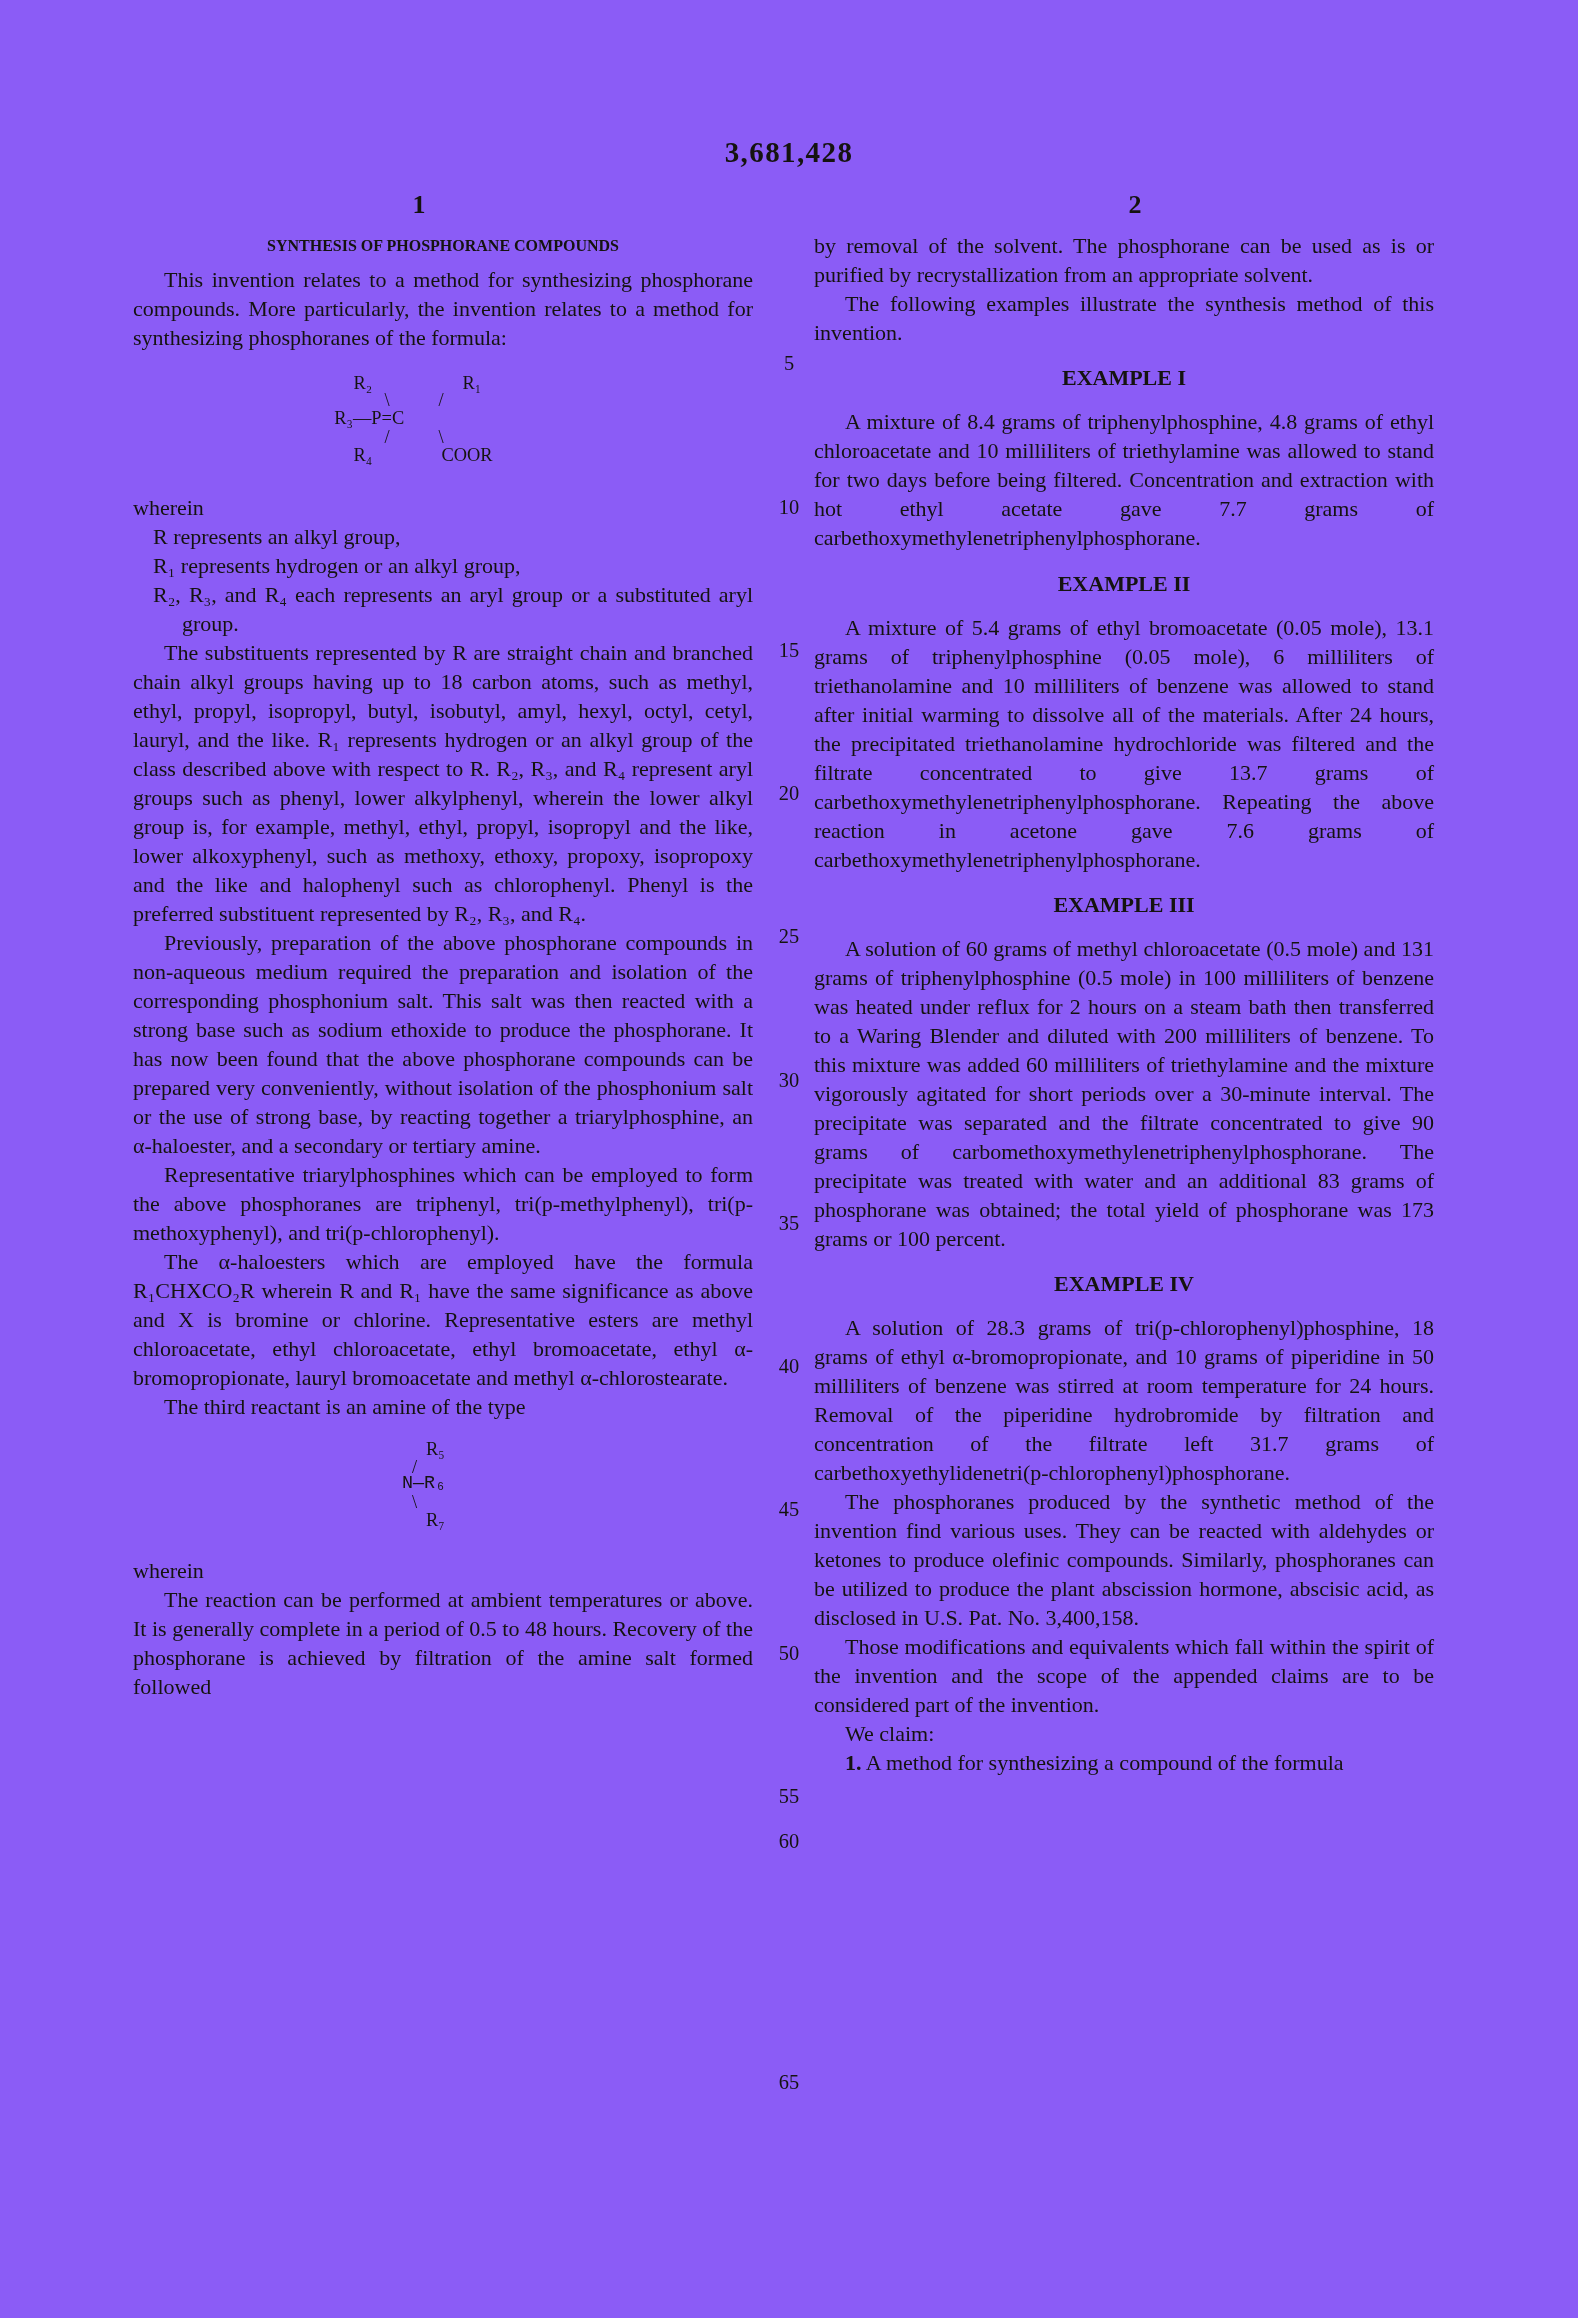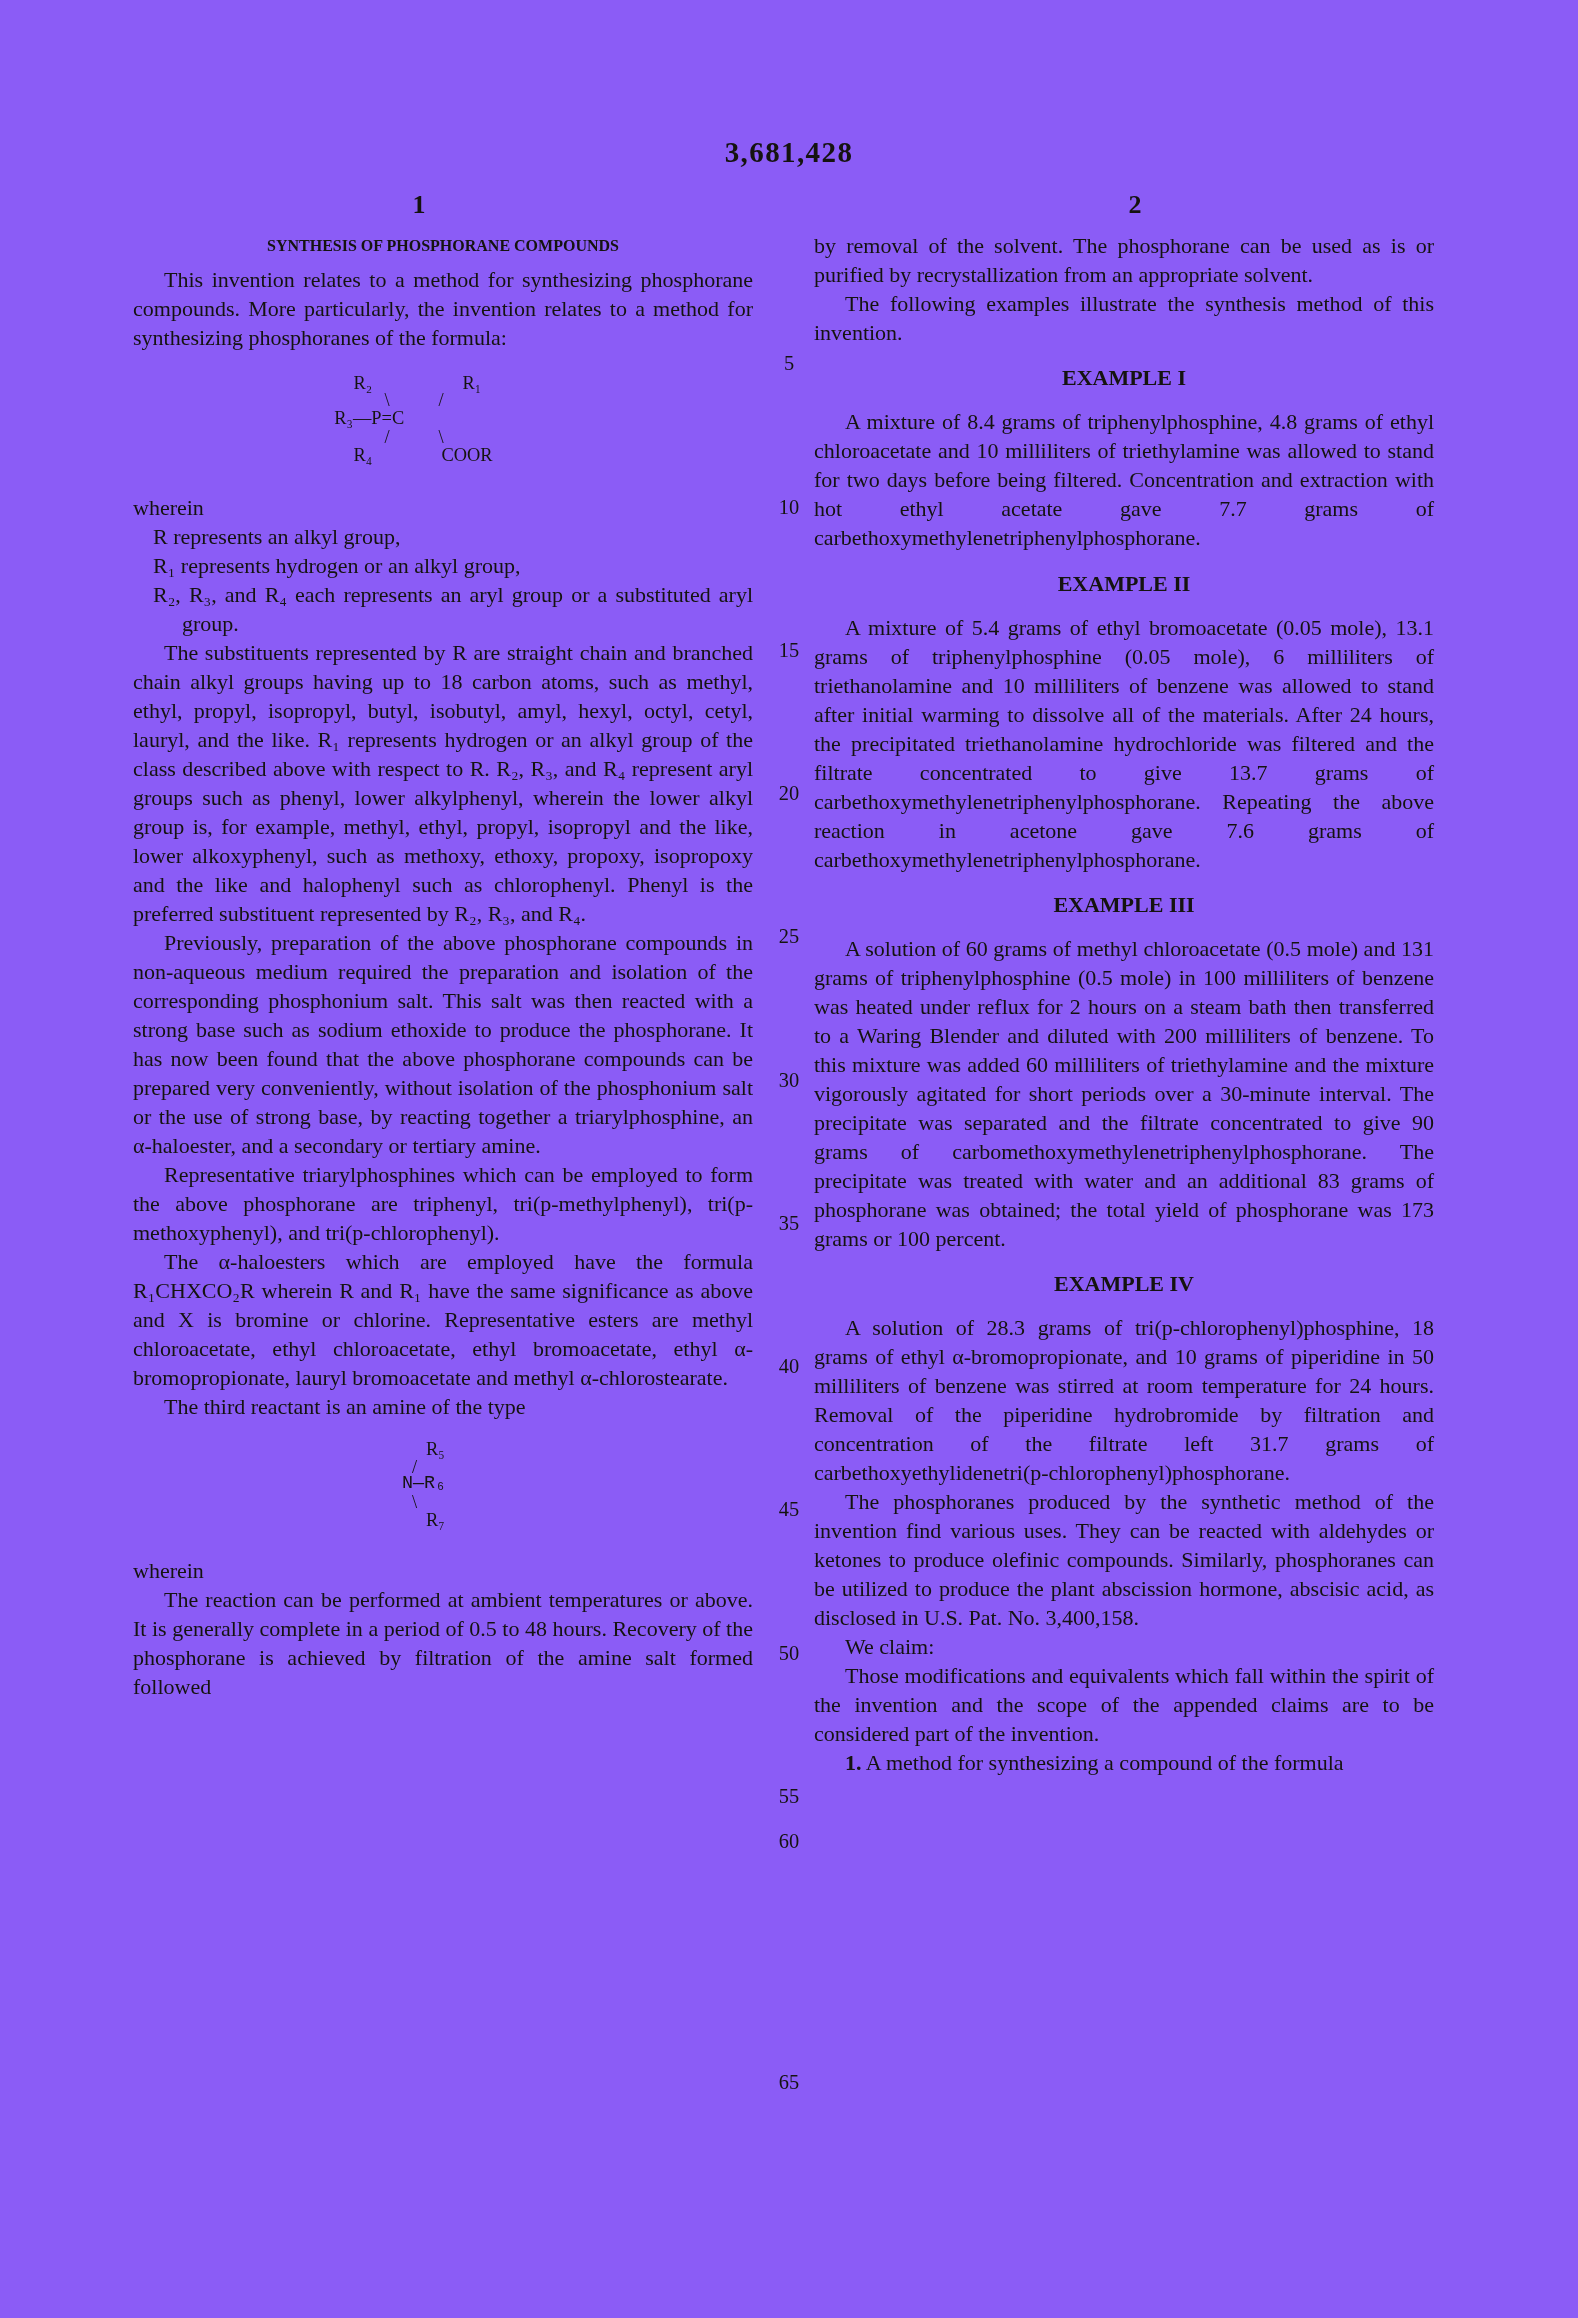--- a/index.html
+++ b/index.html
@@ -156,21 +156,21 @@
 
     <p>wherein</p>
     <ul class="wherein-list">
       <li>R represents an alkyl group,</li>
       <li>R₁ represents hydrogen or an alkyl group,</li>
       <li>R₂, R₃, and R₄ each represents an aryl group or a substituted aryl group.</li>
     </ul>
 
     <p class="indent">The substituents represented by R are straight chain and branched chain alkyl groups having up to 18 carbon atoms, such as methyl, ethyl, propyl, isopropyl, butyl, isobutyl, amyl, hexyl, octyl, cetyl, lauryl, and the like. R₁ represents hydrogen or an alkyl group of the class described above with respect to R. R₂, R₃, and R₄ represent aryl groups such as phenyl, lower alkylphenyl, wherein the lower alkyl group is, for example, methyl, ethyl, propyl, isopropyl and the like, lower alkoxyphenyl, such as methoxy, ethoxy, propoxy, isopropoxy and the like and halophenyl such as chlorophenyl. Phenyl is the preferred substituent represented by R₂, R₃, and R₄.</p>
     <p class="indent">Previously, preparation of the above phosphorane compounds in non-aqueous medium required the preparation and isolation of the corresponding phosphonium salt. This salt was then reacted with a strong base such as sodium ethoxide to produce the phosphorane. It has now been found that the above phosphorane compounds can be prepared very conveniently, without isolation of the phosphonium salt or the use of strong base, by reacting together a triarylphosphine, an α-haloester, and a secondary or tertiary amine.</p>
-    <p class="indent">Representative triarylphosphines which can be employed to form the above phosphorane are triphenyl, tri(p-methylphenyl), tri(p-methoxyphenyl), and tri(p-chlorophenyl).</p>
+    <p class="indent">Representative triarylphosphines which can be employed to form the above phosphoranes are triphenyl, tri(p-methylphenyl), tri(p-methoxyphenyl), and tri(p-chlorophenyl).</p>
     <p class="indent">The α-haloesters which are employed have the formula R₁CHXCO₂R wherein R and R₁ have the same significance as above and X is bromine or chlorine. Representative esters are methyl chloroacetate, ethyl chloroacetate, ethyl bromoacetate, ethyl α-bromopropionate, lauryl bromoacetate and methyl α-chlorostearate.</p>
     <p class="indent">The third reactant is an amine of the type</p>
 
     <div class="formula formula-2">
       <span class="f2-r5">R₅</span>
       <span class="f2-bup">/</span>
       <span class="f2-mid">N—R₆</span>
       <span class="f2-bdn">\</span>
       <span class="f2-r7">R₇</span>
     </div>
@@ -191,23 +191,23 @@
     <div class="example-heading">EXAMPLE II</div>
     <p class="indent">A mixture of 5.4 grams of ethyl bromoacetate (0.05 mole), 13.1 grams of triphenylphosphine (0.05 mole), 6 milliliters of triethanolamine and 10 milliliters of benzene was allowed to stand after initial warming to dissolve all of the materials. After 24 hours, the precipitated triethanolamine hydrochloride was filtered and the filtrate concentrated to give 13.7 grams of carbethoxymethylenetriphenylphosphorane. Repeating the above reaction in acetone gave 7.6 grams of carbethoxymethylenetriphenylphosphorane.</p>
 
     <div class="example-heading">EXAMPLE III</div>
     <p class="indent">A solution of 60 grams of methyl chloroacetate (0.5 mole) and 131 grams of triphenylphosphine (0.5 mole) in 100 milliliters of benzene was heated under reflux for 2 hours on a steam bath then transferred to a Waring Blender and diluted with 200 milliliters of benzene. To this mixture was added 60 milliliters of triethylamine and the mixture vigorously agitated for short periods over a 30-minute interval. The precipitate was separated and the filtrate concentrated to give 90 grams of carbomethoxymethylenetriphenylphosphorane. The precipitate was treated with water and an additional 83 grams of phosphorane was obtained; the total yield of phosphorane was 173 grams or 100 percent.</p>
 
     <div class="example-heading">EXAMPLE IV</div>
     <p class="indent">A solution of 28.3 grams of tri(p-chlorophenyl)phosphine, 18 grams of ethyl α-bromopropionate, and 10 grams of piperidine in 50 milliliters of benzene was stirred at room temperature for 24 hours. Removal of the piperidine hydrobromide by filtration and concentration of the filtrate left 31.7 grams of carbethoxyethylidenetri(p-chlorophenyl)phosphorane.</p>
 
     <p class="indent">The phosphoranes produced by the synthetic method of the invention find various uses. They can be reacted with aldehydes or ketones to produce olefinic compounds. Similarly, phosphoranes can be utilized to produce the plant abscission hormone, abscisic acid, as disclosed in U.S. Pat. No. 3,400,158.</p>
+    <p class="indent">Those modifications and equivalents which fall within the spirit of the invention and the scope of the appended claims are to be considered part of the invention.</p>
+
     <p class="indent">We claim:</p>
-
-    <p class="indent">Those modifications and equivalents which fall within the spirit of the invention and the scope of the appended claims are to be considered part of the invention.</p>
     <p class="indent">
       <span class="claim-number">1.</span>
       <span>A method for synthesizing a compound of the formula</span>
     </p>
   </div>
 
 </div>
 
 
 </body></html>

